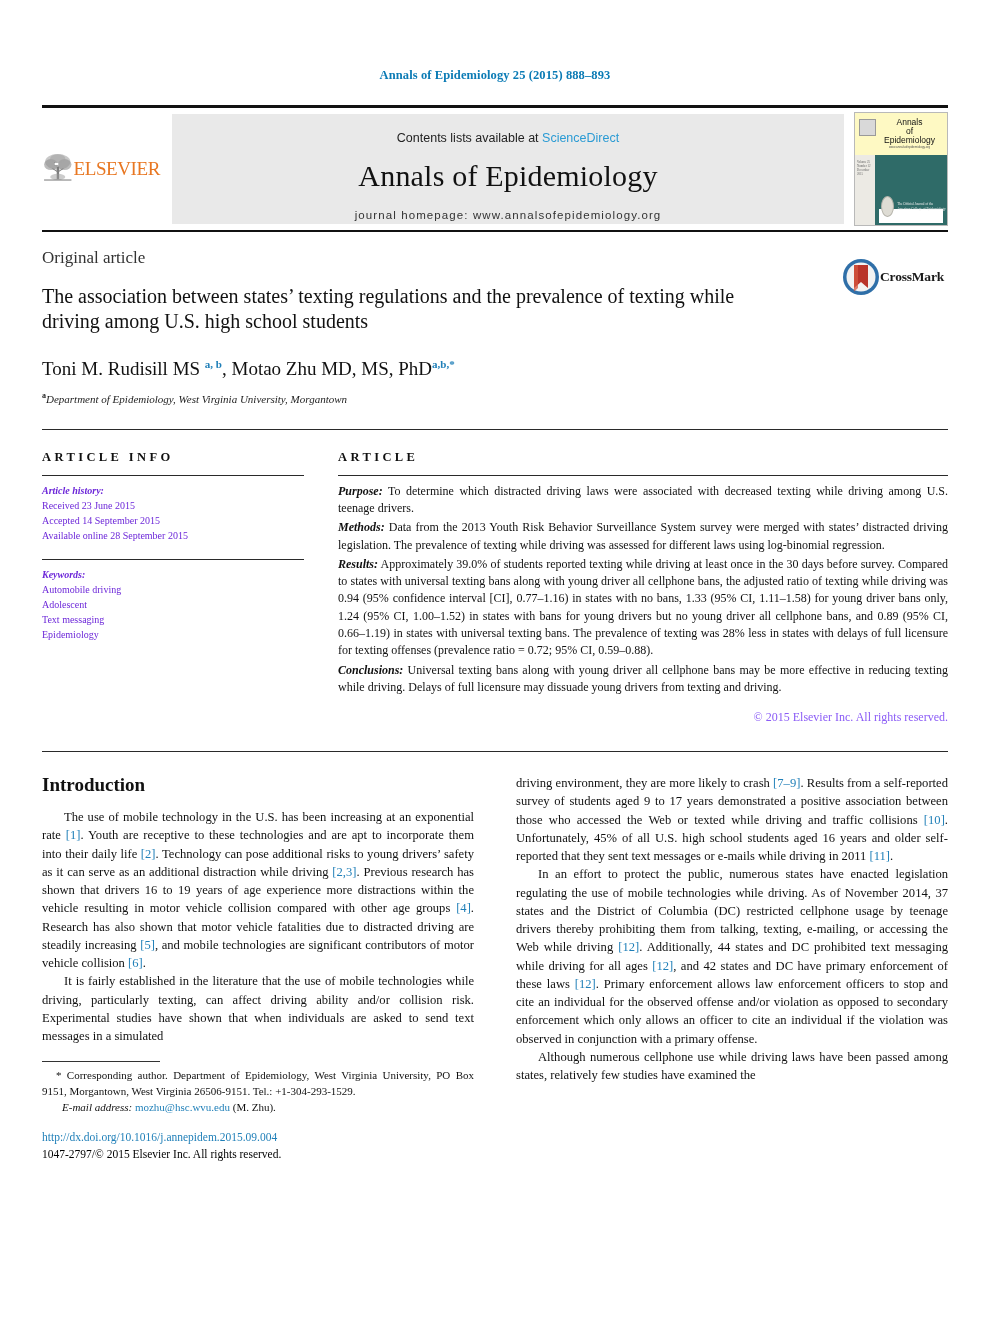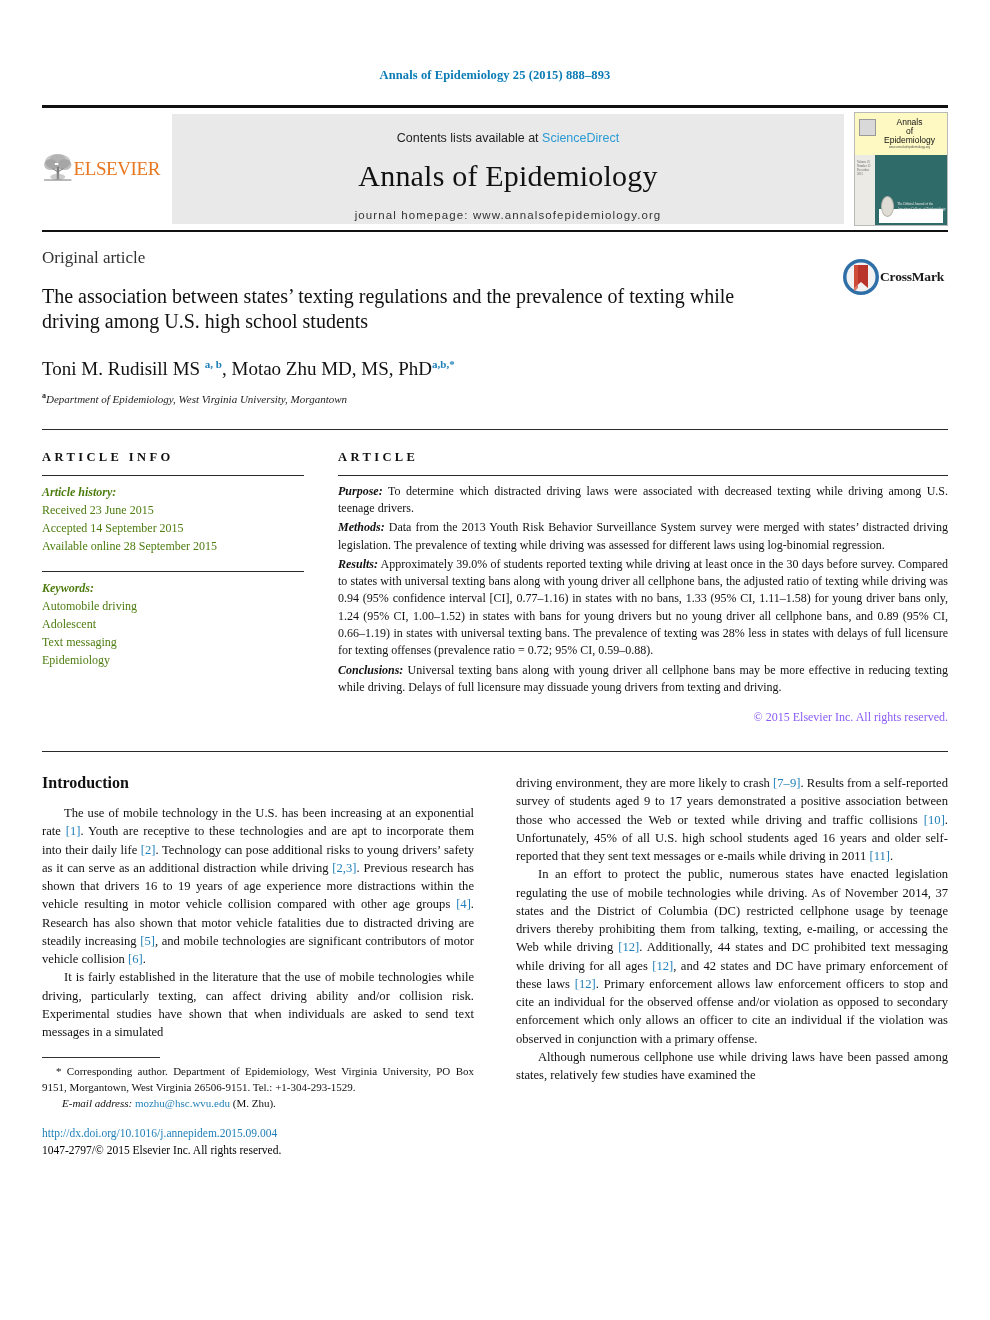--- a/index.html
+++ b/index.html
@@ -257,23 +257,23 @@
     letter-spacing: 3.4px;
     color: #111;
     margin-bottom: 10px;
   }
   .divider {
     border-top: 1px solid #2a2a2a;
     margin: 0 0 7px 0;
   }
   .info-group {
     font-family: "Liberation Serif", serif;
-    font-size: 12px;
+    font-size: 10px;
     line-height: 1.5;
-    color: #4d7c0f;
+    color: #6d28d9;
     margin-bottom: 16px;
   }
   .info-group .glabel {
     font-style: italic;
     font-weight: bold;
   }
   .abstract-body {
     font-family: "Liberation Serif", serif;
     font-size: 12px;
     line-height: 1.44;
@@ -303,21 +303,21 @@
     margin-top: 22px;
     gap: 42px;
   }
   .bcol {
     flex: 1 1 0;
     min-width: 0;
     position: relative;
   }
   .body-head {
     font-family: "Liberation Serif", serif;
-    font-size: 16px;
+    font-size: 19px;
     font-weight: bold;
     margin: 0 0 12px 0;
     color: #111;
   }
   .body-p {
     font-family: "Liberation Serif", serif;
     font-size: 12.6px;
     line-height: 1.45;
     text-align: justify;
     text-indent: 22px;

